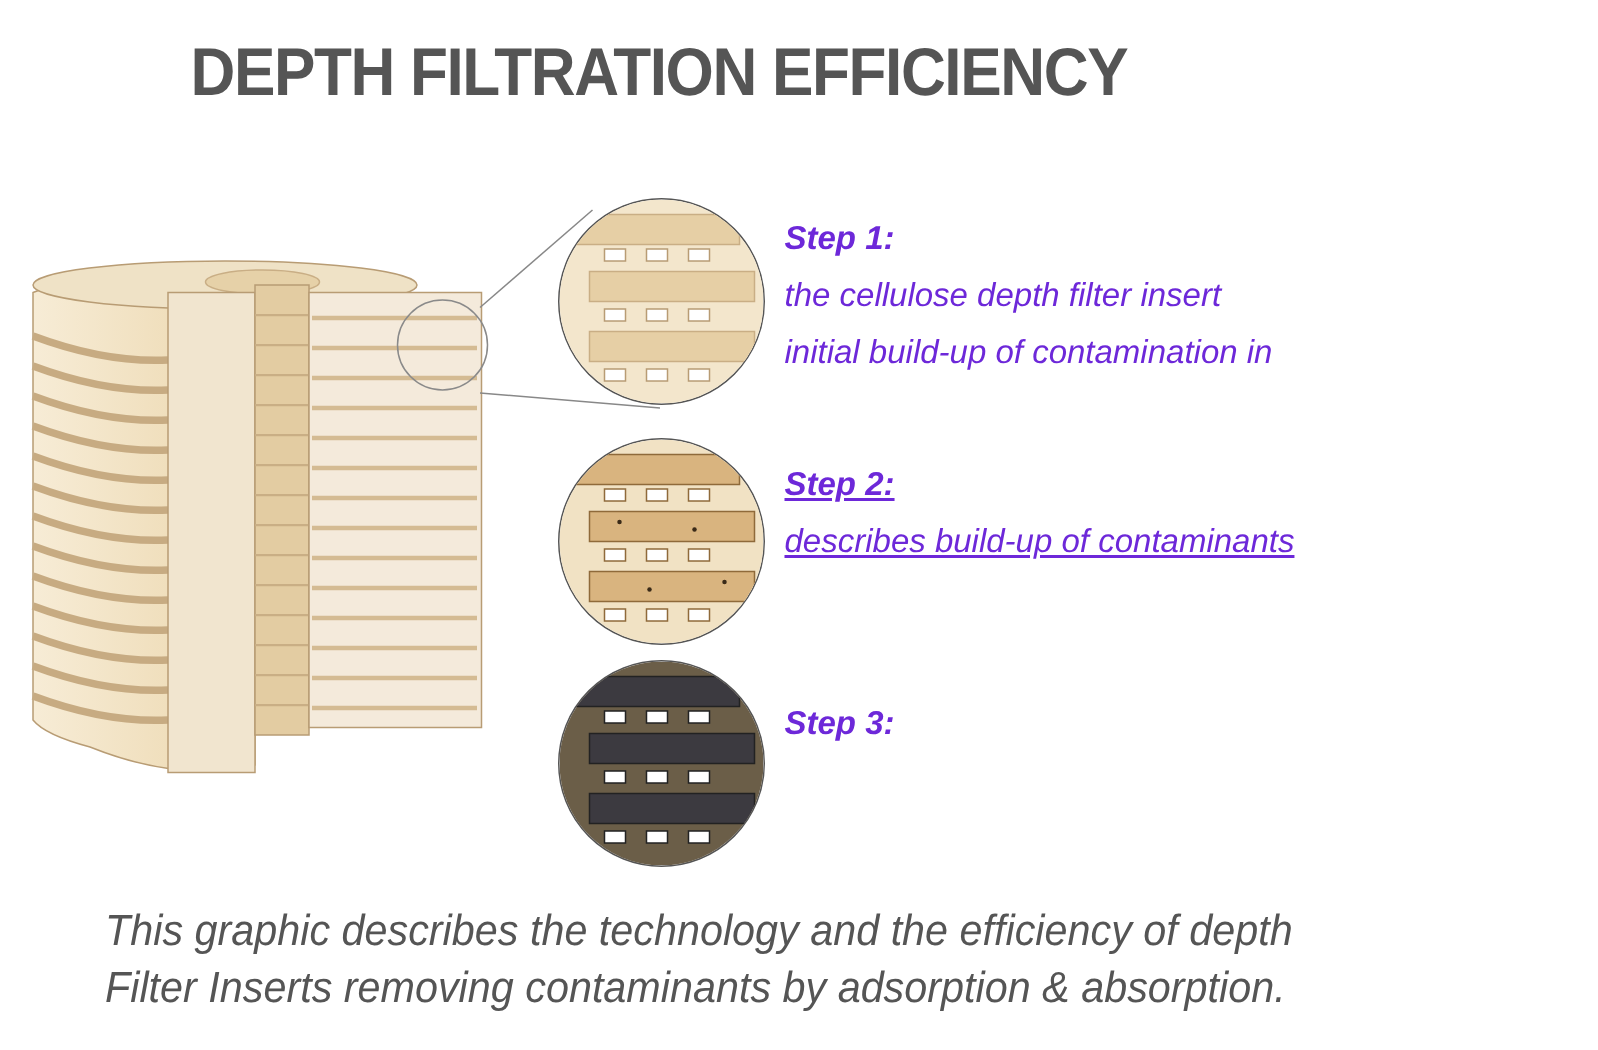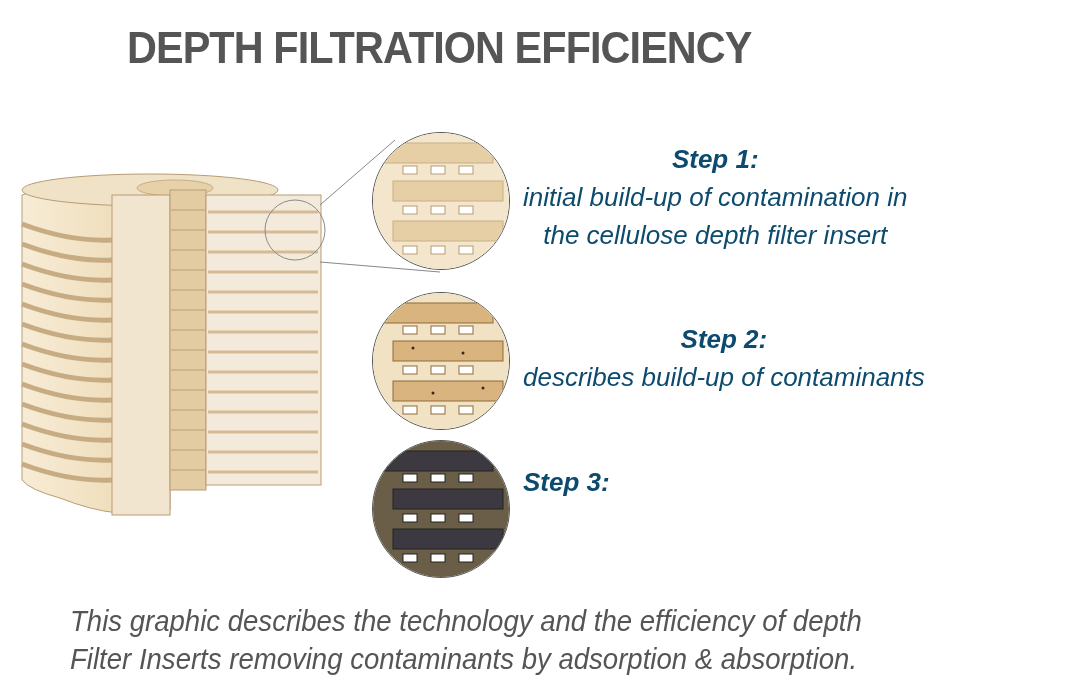--- a/index.html
+++ b/index.html
@@ -3,21 +3,21 @@
 <meta charset="utf-8">
 <style>
   html, body { margin:0; padding:0; }
   body { width:1065px; height:700px; background:#ffffff; position:relative; overflow:hidden;
          font-family:"Liberation Sans", sans-serif; color:#555; }
   .title { position:absolute; left:127px; top:22px; font-family:"Liberation Sans", sans-serif;
            font-weight:bold; font-size:45px; color:#555555; letter-spacing:-1px; white-space:nowrap;
            transform:scaleX(0.92); transform-origin:left top; }
   .illus { position:absolute; left:0; top:150px; width:360px; height:390px; }
   .callout-lines { position:absolute; left:0; top:0; width:1065px; height:700px; pointer-events:none; }
-  .step { position:absolute; left:523px; font-style:italic; color:#0c4a6e; font-size:26px; line-height:38px;text-align:center; }
+  .step { position:absolute; left:523px; font-style:italic; color:#6d28d9; font-size:22px; line-height:38px; }
   .step .label { font-weight:bold; }
   .circle { position:absolute; left:372px; width:136px; height:136px; border-radius:50%;
             border:1.5px solid #555; overflow:hidden; }
   .caption { position:absolute; left:70px; top:602px; font-style:italic; font-size:29px; line-height:38px; color:#555;
              white-space:nowrap; transform:scaleX(0.95); transform-origin:left top; }
 </style>
 </head>
 <body>
 
 <div class="title">DEPTH FILTRATION EFFICIENCY</div>
@@ -163,24 +163,24 @@
         <rect x="86" y="73" width="14" height="8"></rect>
       <rect x="30" y="113" width="14" height="8"></rect>
         <rect x="58" y="113" width="14" height="8"></rect>
         <rect x="86" y="113" width="14" height="8"></rect>
     </g>
   </svg>
 </div>
 
 <div class="step" style="top:140px;">
   <div class="label">Step 1:</div>
+  <div>the cellulose depth filter insert</div>
   <div>initial build-up of contamination in</div>
-  <div>the cellulose depth filter insert</div>
 </div>
-<div class="step" style="top:320px;">
+<div class="step" style="top:304px;text-decoration:underline;">
   <div class="label">Step 2:</div>
   <div>describes build-up of contaminants</div>
 </div>
 <div class="step" style="top:463px;font-style:italic;">
   <div class="label">Step 3:</div>
 </div>
 
 <div class="caption">
   <div>This graphic describes the technology and the efficiency of depth</div>
   <div>Filter Inserts removing contaminants by adsorption &amp; absorption.</div>

